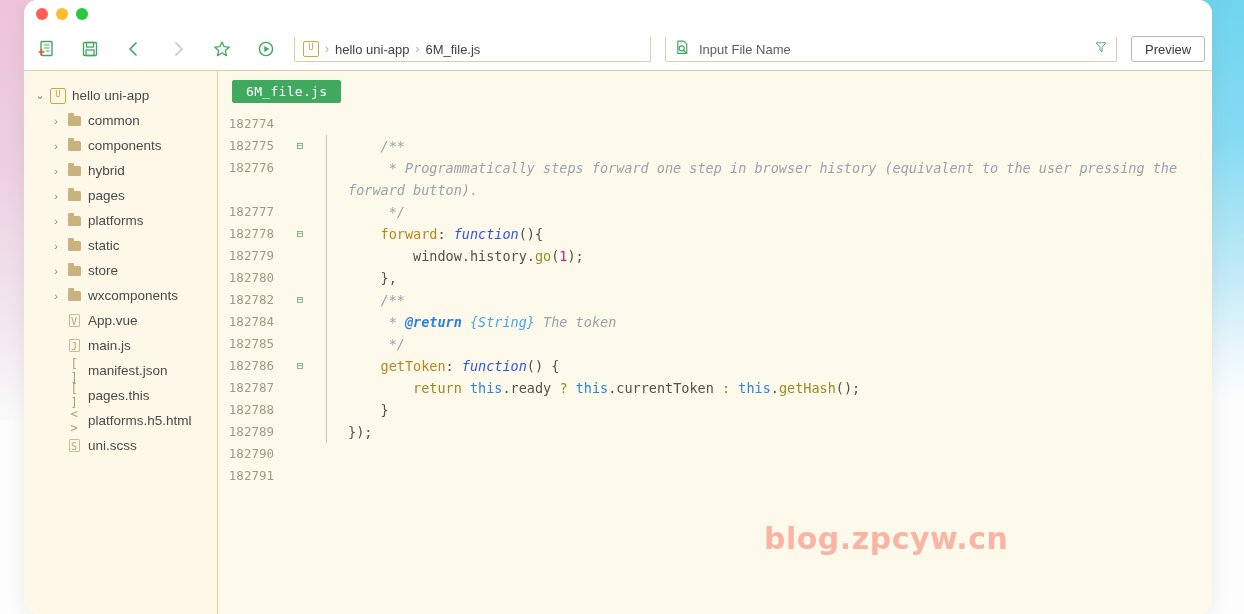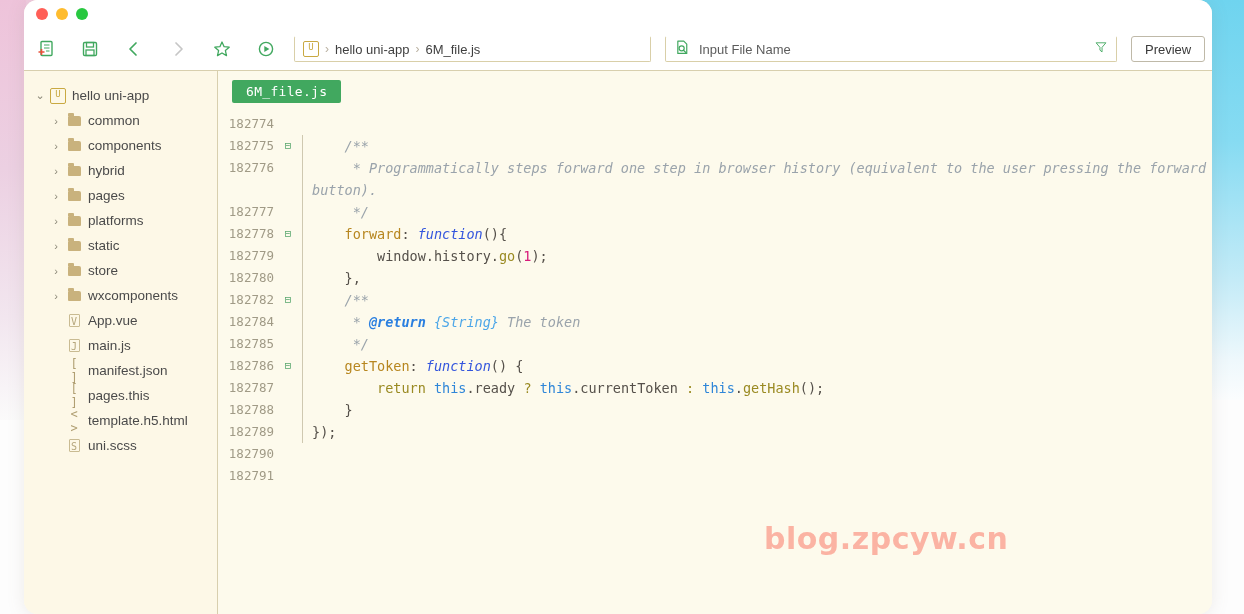--- a/index.html
+++ b/index.html
@@ -123,21 +123,21 @@
   .tab{
     display:inline-block;background:#41a85f;color:#fff;
     font-family:"DejaVu Sans Mono",monospace;font-size:13px;
     padding:4px 14px;border-radius:2px;letter-spacing:.3px;cursor:default;
   }
   .code{
     margin-top:10px;position:relative;
     font-family:"DejaVu Sans Mono",monospace;font-size:13.5px;
     line-height:22px;
   }
-  .ln-row{display:flex;min-height:22px;}
+  .ln-row{display:flex;min-height:22px;gap:12px;}
   .ln{
     width:62px;flex:none;text-align:right;color:#a09a86;
     font-family:"DejaVu Sans Mono",monospace;font-size:12.5px;
     padding-right:6px;box-sizing:border-box;user-select:none;
   }
   .fold{
     width:16px;flex:none;text-align:center;color:#5aa86f;font-size:11px;
     line-height:22px;user-select:none;
   }
   .gutterline{
@@ -352,21 +352,21 @@
             <span class="ico">
               <span class="fi plain">[ ]</span>
             </span>
             <span class="tree-label">pages.this</span>
           </div>
           <div class="tree-row" style="padding-left: 24px;">
             <span class="arrow"></span>
             <span class="ico">
               <span class="fi plain">&lt; &gt;</span>
             </span>
-            <span class="tree-label">template.h5.html</span>
+            <span class="tree-label">platforms.h5.html</span>
           </div>
           <div class="tree-row" style="padding-left: 24px;">
             <span class="arrow"></span>
             <span class="ico">
               <span class="fi">S</span>
             </span>
             <span class="tree-label">uni.scss</span>
           </div>
         </div>
     </div>

